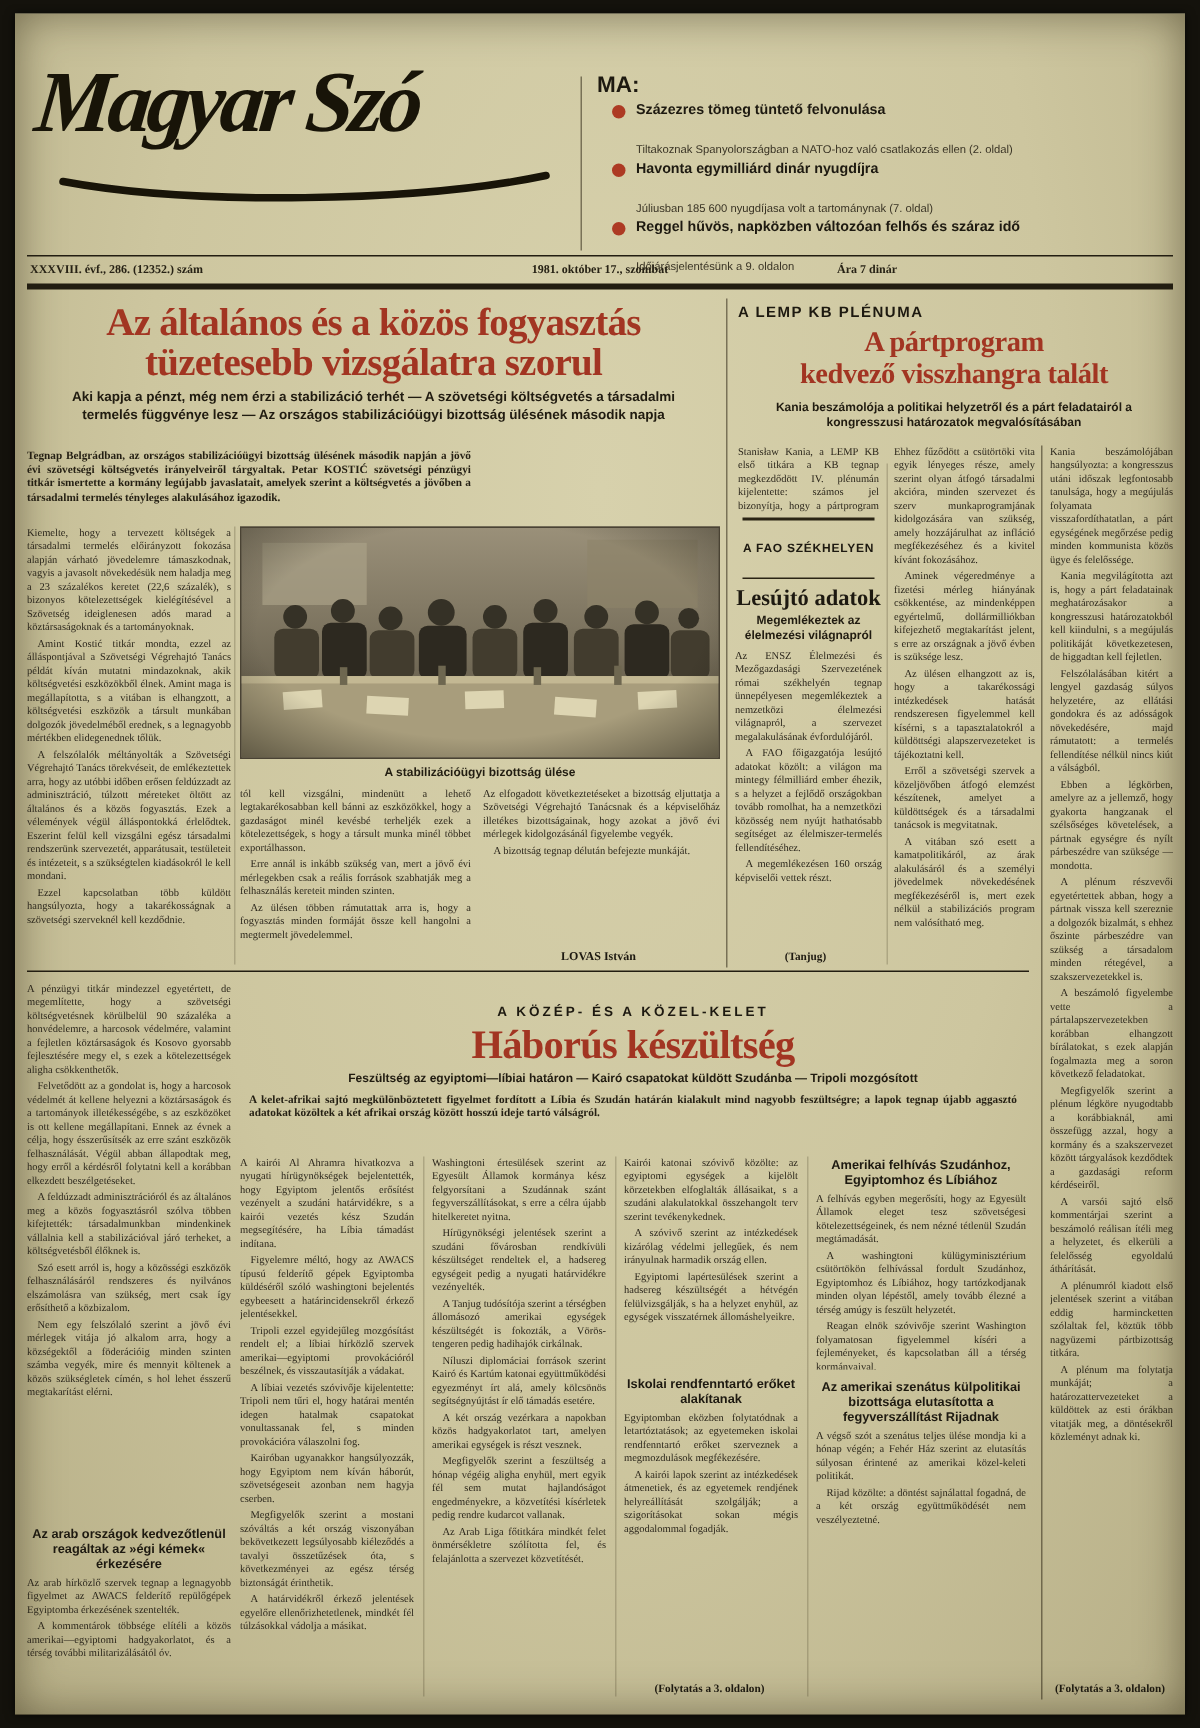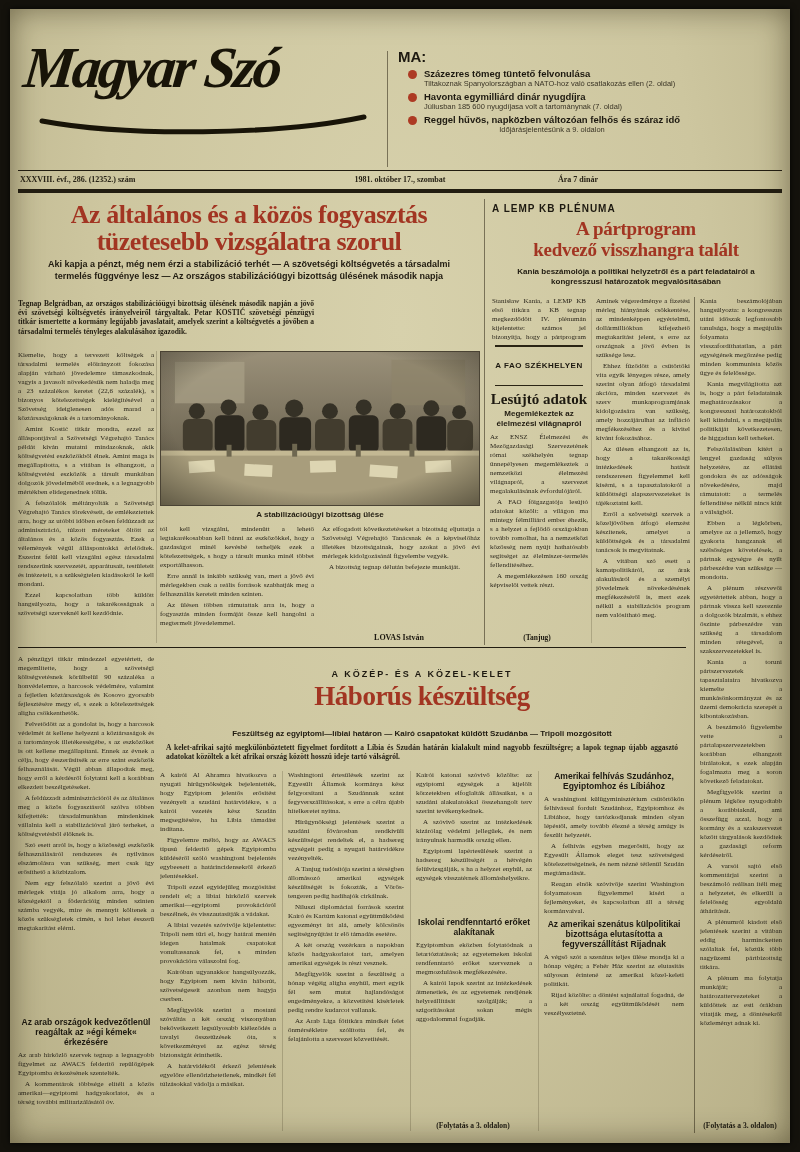--- a/index.html
+++ b/index.html
@@ -23,21 +23,21 @@
   }
   .issue-line{font:bold 8px/12px "Liberation Serif",serif;color:#272215;}
   .rule-dark{background:#221d11;}
   .vr{width:1px;background:rgba(45,38,20,.55);}
   .vr-faint{width:1px;background:rgba(55,45,25,.22);}
   
   .ma-label{font:bold 15px/16px "Liberation Sans",sans-serif;color:#1d1910;}
   .ma-item{display:flex;align-items:flex-start;margin:3px 0 0 10px;}
   .ma-bullet{width:9px;height:9px;border-radius:50%;background:#ad3a23;flex:0 0 9px;margin:2px 7px 0 0;}
   .ma-title{font:bold 9.5px/11px "Liberation Sans",sans-serif;color:#1d1910;}
-  .ma-sub{font:7.5px/9px "Liberation Sans",sans-serif;color:#3a3425;margin-top:0;text-align:center;}
+  .ma-sub{font:7.5px/9px "Liberation Sans",sans-serif;color:#3a3425;margin-top:16px;}
   
   .h-red-big{font:bold 26px/27px "Liberation Serif",serif;color:#a23522;text-align:center;letter-spacing:-.5px;}
   .h-red-mid{font:bold 19px/20px "Liberation Serif",serif;color:#a23522;text-align:center;letter-spacing:-.3px;}
   .h-black{font:bold 15px/16px "Liberation Serif",serif;color:#1d1910;text-align:center;}
   .subhead{font:bold 9px/11.5px "Liberation Sans",sans-serif;color:#201b10;text-align:center;}
   .subhead-sm{font:bold 8px/10px "Liberation Sans",sans-serif;color:#201b10;text-align:center;}
   .kicker{font:bold 10px/12px "Liberation Sans",sans-serif;color:#1d1910;letter-spacing:1px;}
   .kicker-c{font:bold 9px/11px "Liberation Sans",sans-serif;color:#1d1910;letter-spacing:2px;text-align:center;margin-top:16px;}
   
   .col{
@@ -209,35 +209,34 @@
     <div class="subhead-sm" style="margin:0 2px 4px">Megemlékeztek az élelmezési világnapról</div>
     <div class="col fill">
         <p class="para">Az ENSZ Élelmezési és Mezőgazdasági Szervezetének római székhelyén tegnap ünnepélyesen megemlékeztek a nemzetközi élelmezési világnapról, a szervezet megalakulásának évfordulójáról.</p>
         <p class="para">A FAO főigazgatója lesújtó adatokat közölt: a világon ma mintegy félmilliárd ember éhezik, s a helyzet a fejlődő országokban tovább romolhat, ha a nemzetközi közösség nem nyújt hathatósabb segítséget az élelmiszer-termelés fellendítéséhez.</p>
         <p class="para">A megemlékezésen 160 ország képviselői vettek részt.</p>
       </div>
     <div class="credit">(Tanjug)</div>
   </div>
 
   <div class="abs col" style="left:586px;top:288px;width:94px;height:346px">
+      <p class="para">Ehhez fűződött a csütörtöki vita egyik lényeges része, amely szerint olyan átfogó társadalmi akcióra, minden szervezet és szerv munkaprogramjának kidolgozására van szükség, amely hozzájárulhat az infláció megfékezéséhez és a kivitel kívánt fokozásához.</p>
       <p class="para">Aminek végeredménye a fizetési mérleg hiányának csökkentése, az mindenképpen egyértelmű, dollármilliókban kifejezhető megtakarítást jelent, s erre az országnak a jövő évben is szüksége lesz.</p>
-      <p class="para">Ehhez fűződött a csütörtöki vita egyik lényeges része, amely szerint olyan átfogó társadalmi akcióra, minden szervezet és szerv munkaprogramjának kidolgozására van szükség, amely hozzájárulhat az infláció megfékezéséhez és a kivitel kívánt fokozásához.</p>
       <p class="para">Az ülésen elhangzott az is, hogy a takarékossági intézkedések hatását rendszeresen figyelemmel kell kísérni, s a tapasztalatokról a küldöttségi alapszervezeteket is tájékoztatni kell.</p>
       <p class="para">Erről a szövetségi szervek a közeljövőben átfogó elemzést készítenek, amelyet a küldöttségek és a társadalmi tanácsok is megvitatnak.</p>
       <p class="para">A vitában szó esett a kamatpolitikáról, az árak alakulásáról és a személyi jövedelmek növekedésének megfékezéséről is, mert ezek nélkül a stabilizációs program nem valósítható meg.</p>
     </div>
 
   <div class="abs col flexcol" style="left:690px;top:288px;width:82px;height:834px">
     <div class="fill">
         <p class="para">Kania beszámolójában hangsúlyozta: a kongresszus utáni időszak legfontosabb tanulsága, hogy a megújulás folyamata visszafordíthatatlan, a párt egységének megőrzése pedig minden kommunista közös ügye és felelőssége.</p>
-        <p class="para">Kania megvilágította azt is, hogy a párt feladatainak meghatározásakor a kongresszusi határozatokból kell kiindulni, s a megújulás politikáját következetesen, de higgadtan kell terheket.</p>
+        <p class="para">Kania megvilágította azt is, hogy a párt feladatainak meghatározásakor a kongresszusi határozatokból kell kiindulni, s a megújulás politikáját következetesen, de higgadtan kell fejletlen.</p>
         <p class="para">Felszólalásában kitért a lengyel gazdaság súlyos helyzetére, az ellátási gondokra és az adósságok növekedésére, majd rámutatott: a termelés fellendítése nélkül nincs kiút a válságból.</p>
         <p class="para">Ebben a légkörben, amelyre az a jellemző, hogy gyakorta hangzanak el szélsőséges követelések, a pártnak egységre és nyílt párbeszédre van szüksége — mondotta.</p>
         <p class="para">A plénum részvevői egyetértettek abban, hogy a pártnak vissza kell szereznie a dolgozók bizalmát, s ehhez őszinte párbeszédre van szükség a társadalom minden rétegével, a szakszervezetekkel is.</p>
-        <p class="para">Kania a toruni pártszervezetek tapasztalataira hivatkozva kiemelte a munkásönkormányzat és az üzemi demokrácia szerepét a kibontakozásban.</p>
         <p class="para">A beszámoló figyelembe vette a pártalapszervezetekben korábban elhangzott bírálatokat, s ezek alapján fogalmazta meg a soron következő feladatokat.</p>
         <p class="para">Megfigyelők szerint a plénum légköre nyugodtabb a korábbiaknál, ami összefügg azzal, hogy a kormány és a szakszervezet között tárgyalások kezdődtek a gazdasági reform kérdéseiről.</p>
         <p class="para">A varsói sajtó első kommentárjai szerint a beszámoló reálisan ítéli meg a helyzetet, és elkerüli a felelősség egyoldalú áthárítását.</p>
         <p class="para">A plénumról kiadott első jelentések szerint a vitában eddig harmincketten szólaltak fel, köztük több nagyüzemi pártbizottság titkára.</p>
         <p class="para">A plénum ma folytatja munkáját; a határozattervezeteket a küldöttek az esti órákban vitatják meg, a döntésekről közleményt adnak ki.</p>
       </div>
     <div class="cont">(Folytatás a 3. oldalon)</div>
   </div>
 
   <div class="abs rule-dark" style="left:8px;top:638px;width:668px;height:1px"></div>
@@ -253,21 +252,21 @@
     <div class="crosshead">Az arab országok kedvezőtlenül reagáltak az »égi kémek« érkezésére</div>
     <div style="height:80px;overflow:hidden">
         <p class="para">Az arab hírközlő szervek tegnap a legnagyobb figyelmet az AWACS felderítő repülőgépek Egyiptomba érkezésének szentelték.</p>
         <p class="para">A kommentárok többsége elítéli a közös amerikai—egyiptomi hadgyakorlatot, és a térség további militarizálásától óv.</p>
       </div>
   </div>
 
   <div class="abs" style="left:150px;top:644px;width:524px;height:112px">
     <div class="kicker-c">A KÖZÉP- ÉS A KÖZEL-KELET</div>
     <div class="h-red-big" style="font-size:27px;line-height:29px;margin-top:2px">Háborús készültség</div>
-    <div class="subhead-sm" style="margin-top:18px">Feszültség az egyiptomi—líbiai határon — Kairó csapatokat küldött Szudánba — Tripoli mozgósított</div>
+    <div class="subhead-sm" style="margin-top:3px">Feszültség az egyiptomi—líbiai határon — Kairó csapatokat küldött Szudánba — Tripoli mozgósított</div>
     <div class="lead-bold" style="margin:4px 6px 0;height:30px">A kelet-afrikai sajtó megkülönböztetett figyelmet fordított a Líbia és Szudán határán kialakult mind nagyobb feszültségre; a lapok tegnap újabb aggasztó adatokat közöltek a két afrikai ország között hosszú ideje tartó válságról.</div>
   </div>
 
   <div class="abs vr-faint" style="left:272px;top:762px;height:360px"></div>
   <div class="abs vr-faint" style="left:400px;top:762px;height:360px"></div>
   <div class="abs vr-faint" style="left:528px;top:762px;height:360px"></div>
 
   <div class="abs col" style="left:150px;top:762px;width:116px;height:360px">
       <p class="para">A kairói Al Ahramra hivatkozva a nyugati hírügynökségek bejelentették, hogy Egyiptom jelentős erősítést vezényelt a szudáni határvidékre, s a kairói vezetés kész Szudán megsegítésére, ha Líbia támadást indítana.</p>
       <p class="para">Figyelemre méltó, hogy az AWACS típusú felderítő gépek Egyiptomba küldéséről szóló washingtoni bejelentés egybeesett a határincidensekről érkező jelentésekkel.</p>
@@ -297,22 +296,22 @@
     <div class="fill">
         <p class="para">Egyiptomban eközben folytatódnak a letartóztatások; az egyetemeken iskolai rendfenntartó erőket szerveznek a megmozdulások megfékezésére.</p>
         <p class="para">A kairói lapok szerint az intézkedések átmenetiek, és az egyetemek rendjének helyreállítását szolgálják; a szigorításokat sokan mégis aggodalommal fogadják.</p>
       </div>
     <div class="cont">(Folytatás a 3. oldalon)</div>
   </div>
 
   <div class="abs col flexcol" style="left:534px;top:762px;width:140px;height:360px">
     <div class="crosshead" style="margin-top:0">Amerikai felhívás Szudánhoz, Egyiptomhoz és Líbiához</div>
     <div style="height:118px;overflow:hidden">
+        <p class="para">A felhívás egyben megerősíti, hogy az Egyesült Államok eleget tesz szövetségesi kötelezettségeinek, és nem nézné tétlenül Szudán megtámadását.</p>
         <p class="para">A washingtoni külügyminisztérium csütörtökön felhívással fordult Szudánhoz, Egyiptomhoz és Líbiához, hogy tartózkodjanak minden olyan lépéstől, amely tovább élezné a térség amúgy is feszült helyzetét.</p>
-        <p class="para">A felhívás egyben megerősíti, hogy az Egyesült Államok eleget tesz szövetségesi kötelezettségeinek, és nem nézné tétlenül Szudán megtámadását.</p>
         <p class="para">Reagan elnök szóvivője szerint Washington folyamatosan figyelemmel kíséri a fejleményeket, és kapcsolatban áll a térség kormányaival.</p>
       </div>
     <div class="crosshead">Az amerikai szenátus külpolitikai bizottsága elutasította a fegyverszállítást Rijadnak</div>
     <div class="fill">
         <p class="para">A végső szót a szenátus teljes ülése mondja ki a hónap végén; a Fehér Ház szerint az elutasítás súlyosan érintené az amerikai közel-keleti politikát.</p>
         <p class="para">Rijad közölte: a döntést sajnálattal fogadná, de a két ország együttműködését nem veszélyeztetné.</p>
       </div>
   </div>
 
 </div>

